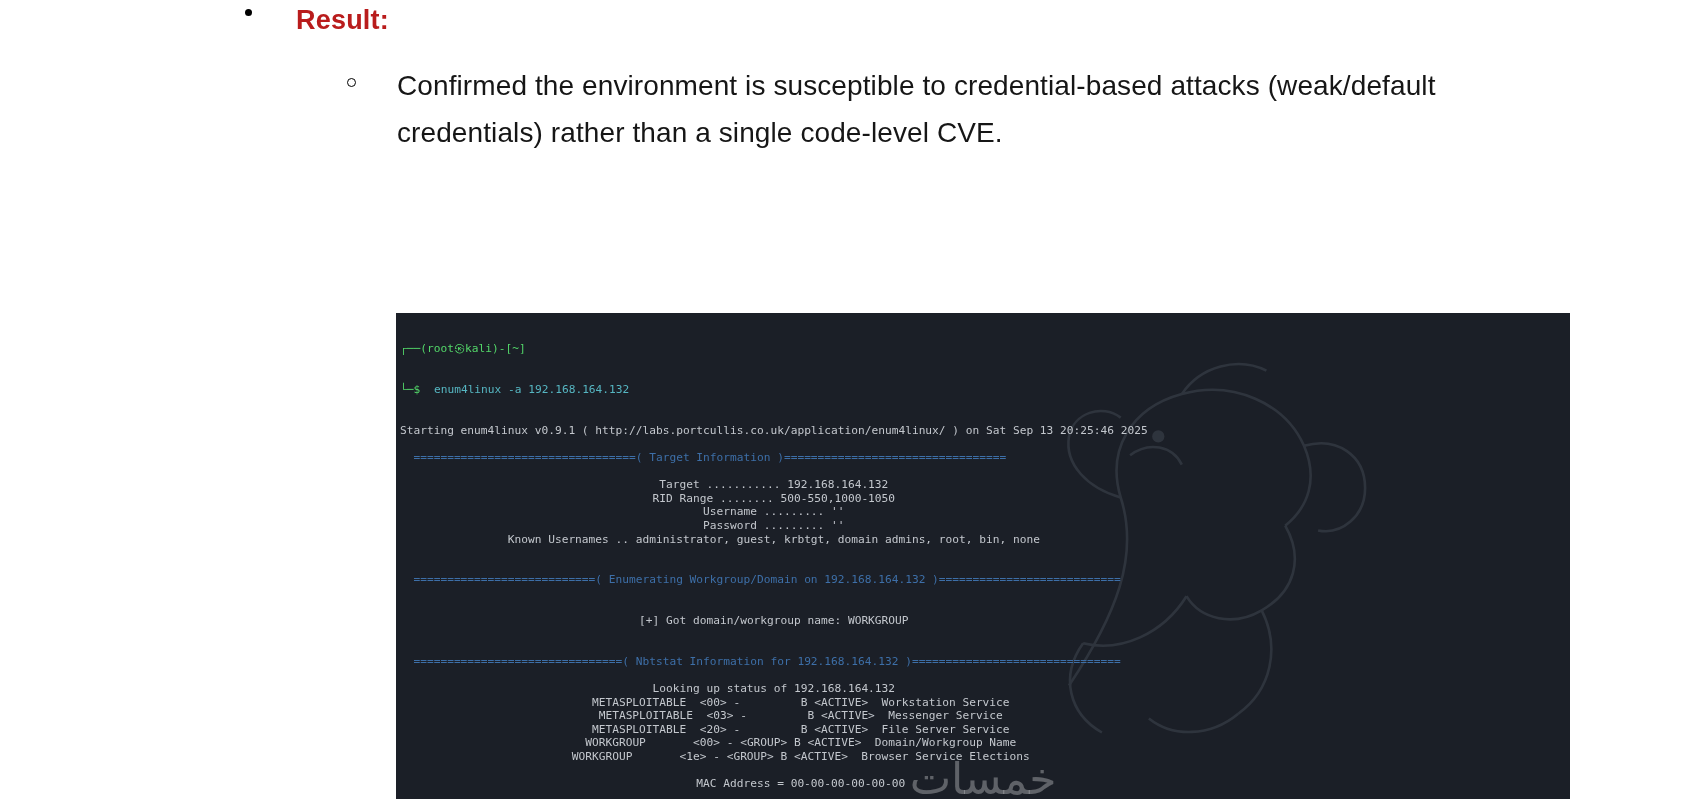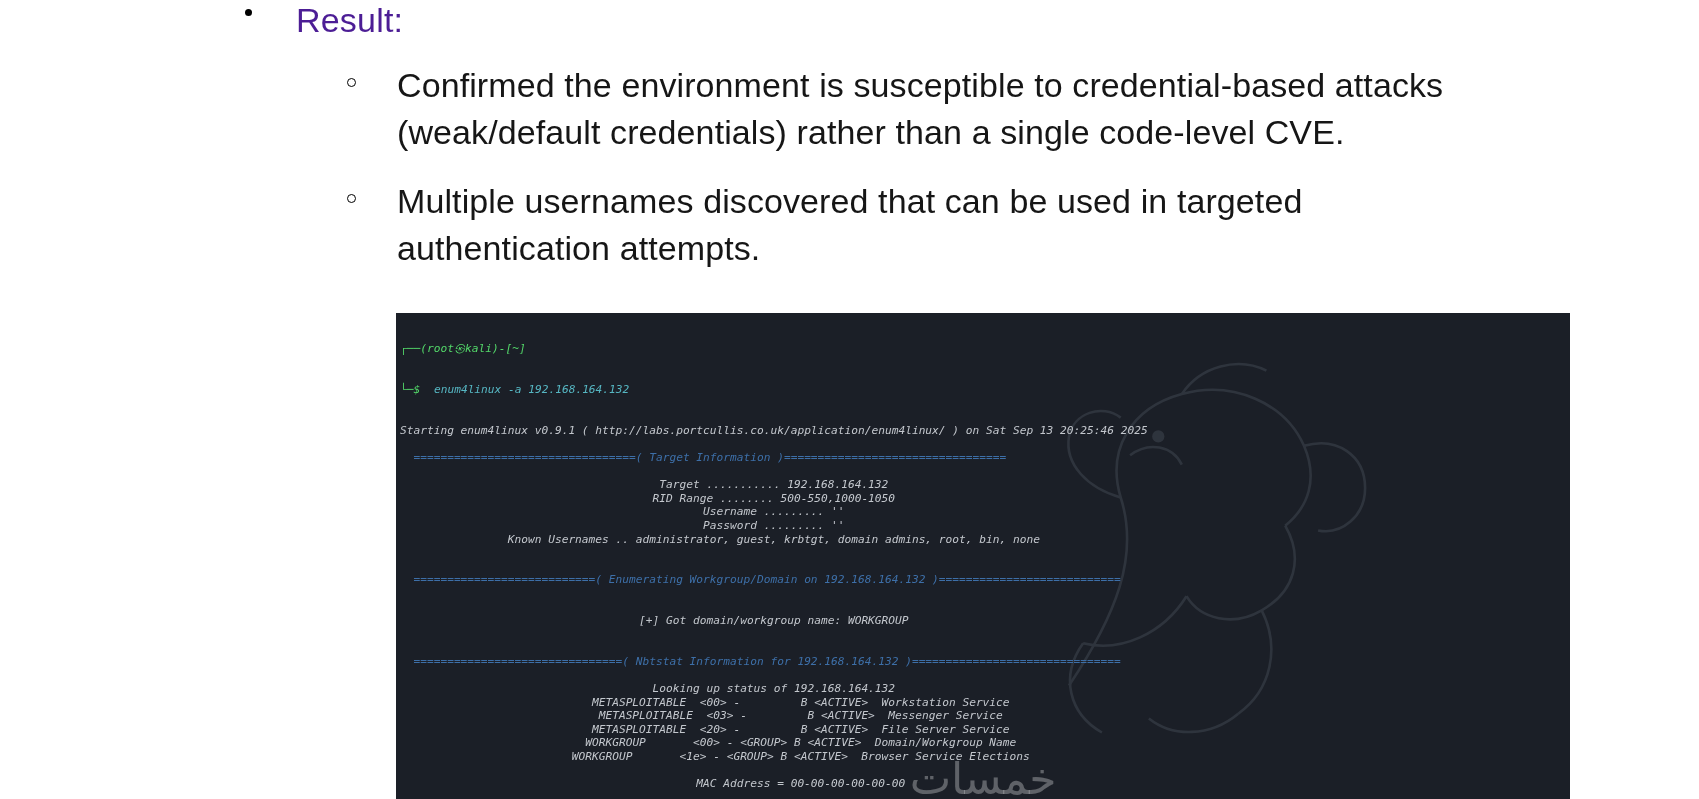--- a/index.html
+++ b/index.html
@@ -39,45 +39,45 @@
   .level1 .bullet-dot {
     position: absolute;
     left: 245px;
     top: 9px;
     width: 7px;
     height: 7px;
     border-radius: 50%;
     background: #000000;
   }
   .level1 .l1-text {
-    font-size: 34px;
-    font-weight: normal;
+    font-size: 27px;
+    font-weight: bold;
     line-height: 40px;
     letter-spacing: 0.2px;
-    color: #4c1d95;
+    color: #b91c1c;
   }
 
   .level2 {
     position: relative;
     padding-left: 397px;
     margin-top: 22px;
     min-height: 40px;
   }
   .level2 .bullet-circle {
     position: absolute;
     left: 347px;
     top: 16px;
     width: 9px;
     height: 9px;
     border: 1.6px solid #000000;
     border-radius: 50%;
     box-sizing: border-box;
   }
   .level2 .l2-text {
-    font-size: 34px;
+    font-size: 28px;
     line-height: 47px;
     color: #161616;
     max-width: 1080px;
     letter-spacing: 0.1px;
   }
 
   
   .terminal-wrap {
     position: absolute;
     left: 396px;
@@ -126,21 +126,21 @@
     left: 0;
     top: 0;
     padding: 2px 0 0 4px;
     font-family: "DejaVu Sans Mono", monospace;
     font-size: 11.2px;
     line-height: 13.6px;
     color: #d6d9de;
     white-space: pre;
     letter-spacing: 0px;
   }
-  .term-line { height: 13.6px; font-style: italic; }
+  .term-line { height: 13.6px; }
   .c-green { color: #53d769; }
   .c-cyan  { color: #56b6c2; margin-left: 7px; }
   .c-grey  { color: #c3c7cd; text-align: center; }
   .c-rule  { color: #3d6fa8; }
 </style>
 </head>
 <body>
 
 <div class="page">
 
@@ -149,24 +149,20 @@
     <div class="level1">
       <span class="bullet-dot"></span>
       <div class="l1-text">Result:</div>
     </div>
 
     <div class="level2">
       <span class="bullet-circle"></span>
       <div class="l2-text">Confirmed the environment is susceptible to credential-based attacks (weak/default credentials) rather than a single code-level CVE.</div>
     </div>
 
-    <div class="level2">
-      <span class="bullet-circle"></span>
-      <div class="l2-text">Multiple usernames discovered that can be used in targeted authentication attempts.</div>
-    </div>
 
   </div>
 
   <div class="terminal-wrap">
     <div class="terminal">
 
       <div class="dragon">
         <svg viewBox="0 0 200 200" xmlns="http://www.w3.org/2000/svg">
           <g fill="none" stroke="#7d8794" stroke-width="1.1">
             <path d="M40 150 C60 120 70 95 62 70 C56 50 66 32 88 26 C110 20 132 30 140 48 C146 62 142 74 132 82"></path>

